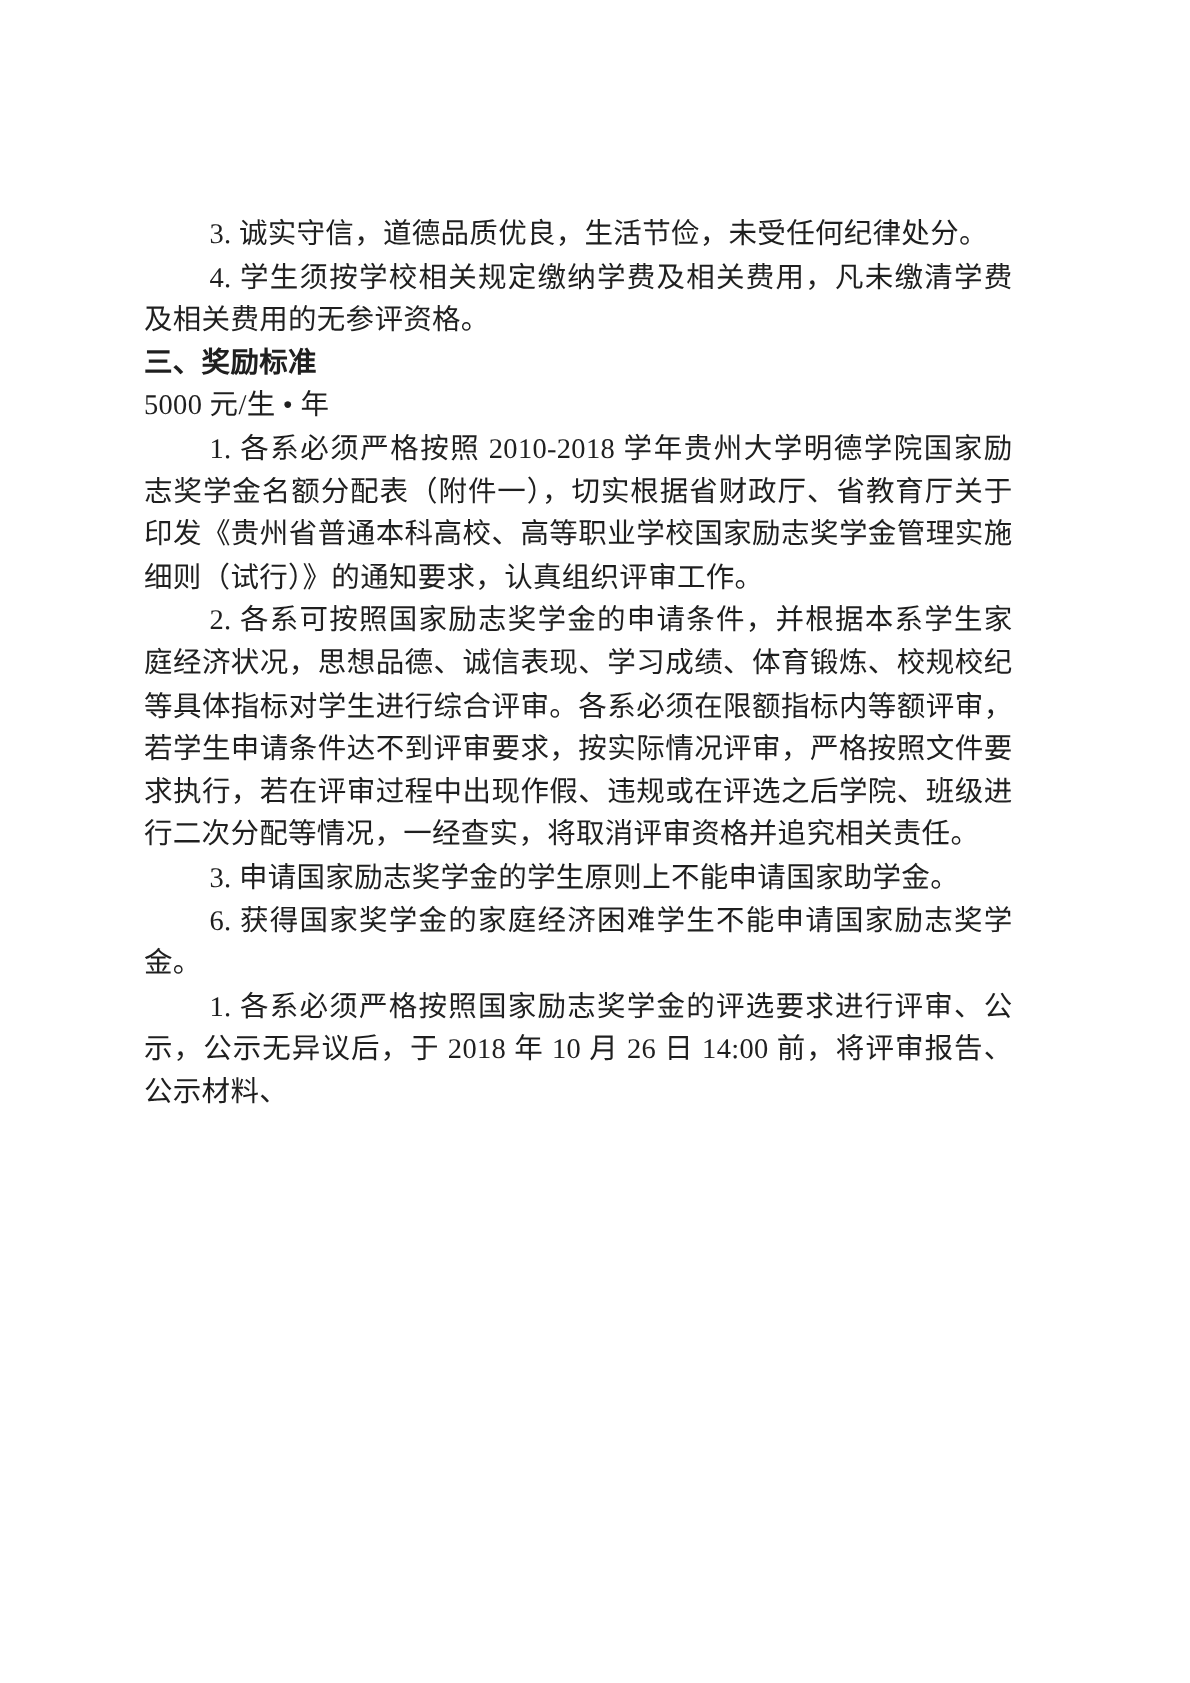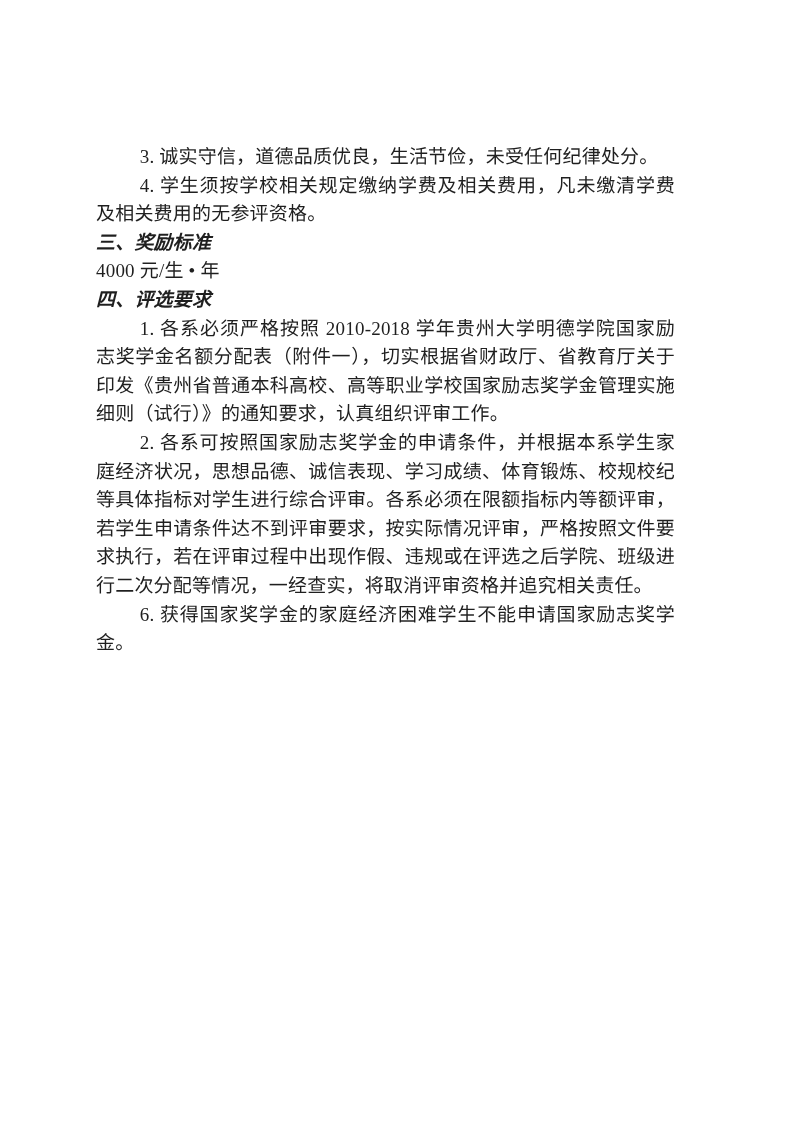--- a/index.html
+++ b/index.html
@@ -32,37 +32,37 @@
   .item {
     text-indent: 2.3em;
   }
   .heading {
     margin: 28px 0 0 57px;
     font-size: 19.5px;
     line-height: 28.6px;
     font-weight: bold;
     font-family: "Liberation Sans", "DejaVu Sans", sans-serif;
     text-align: left;
-    font-style: italic;
   }
   .amount {
     margin-left: 49px;
     text-align: left !important;
   }
 </style>
 </head>
 <body>
 
 <div class="page">
 
   <p class="item">3. 诚实守信，道德品质优良，生活节俭，未受任何纪律处分。</p>
   <p class="item">4. 学生须按学校相关规定缴纳学费及相关费用，凡未缴清学费及相关费用的无参评资格。</p>
 
   <p class="heading">三、奖励标准</p>
-  <p class="amount">4000 元/生 • 年</p>
+  <p class="amount">5000 元/生 • 年</p>
 
-  <p class="heading">四、评选要求</p>
   <p class="item">1. 各系必须严格按照 2010-2018 学年贵州大学明德学院国家励志奖学金名额分配表（附件一），切实根据省财政厅、省教育厅关于印发《贵州省普通本科高校、高等职业学校国家励志奖学金管理实施细则（试行）》的通知要求，认真组织评审工作。</p>
   <p class="item">2. 各系可按照国家励志奖学金的申请条件，并根据本系学生家庭经济状况，思想品德、诚信表现、学习成绩、体育锻炼、校规校纪等具体指标对学生进行综合评审。各系必须在限额指标内等额评审，若学生申请条件达不到评审要求，按实际情况评审，严格按照文件要求执行，若在评审过程中出现作假、违规或在评选之后学院、班级进行二次分配等情况，一经查实，将取消评审资格并追究相关责任。</p>
+  <p class="item">3. 申请国家励志奖学金的学生原则上不能申请国家助学金。</p>
   <p class="item">6. 获得国家奖学金的家庭经济困难学生不能申请国家励志奖学金。</p>
 
+  <p class="item">1. 各系必须严格按照国家励志奖学金的评选要求进行评审、公示，公示无异议后，于 2018 年 10 月 26 日 14:00 前，将评审报告、公示材料、</p>
 
 </div>
 
 </body></html>

